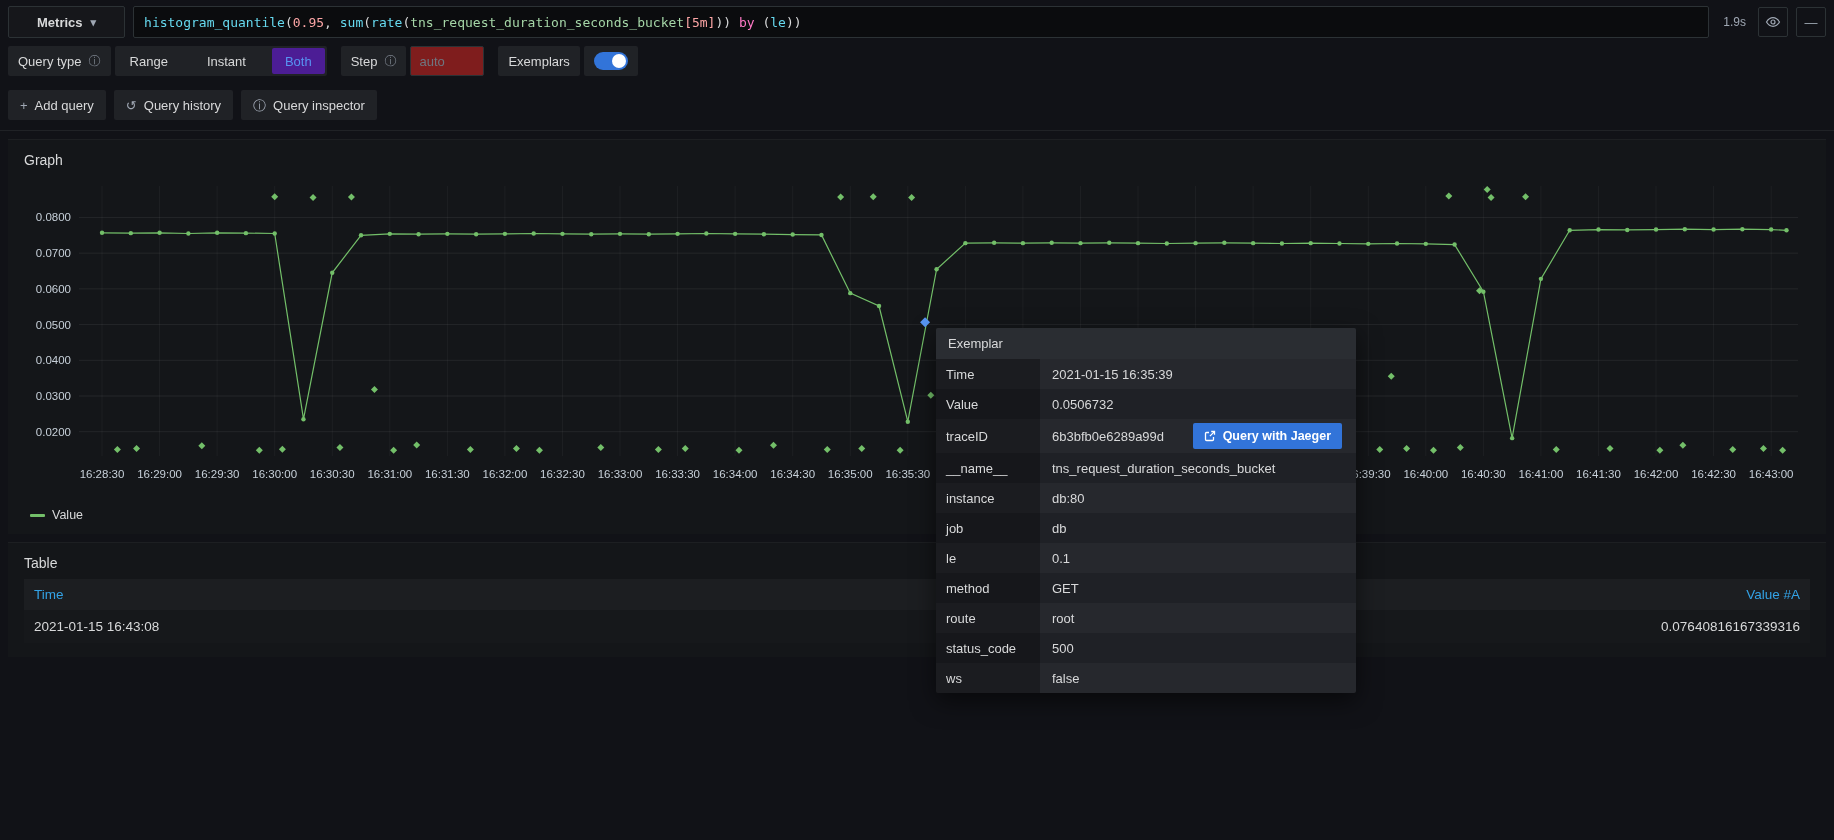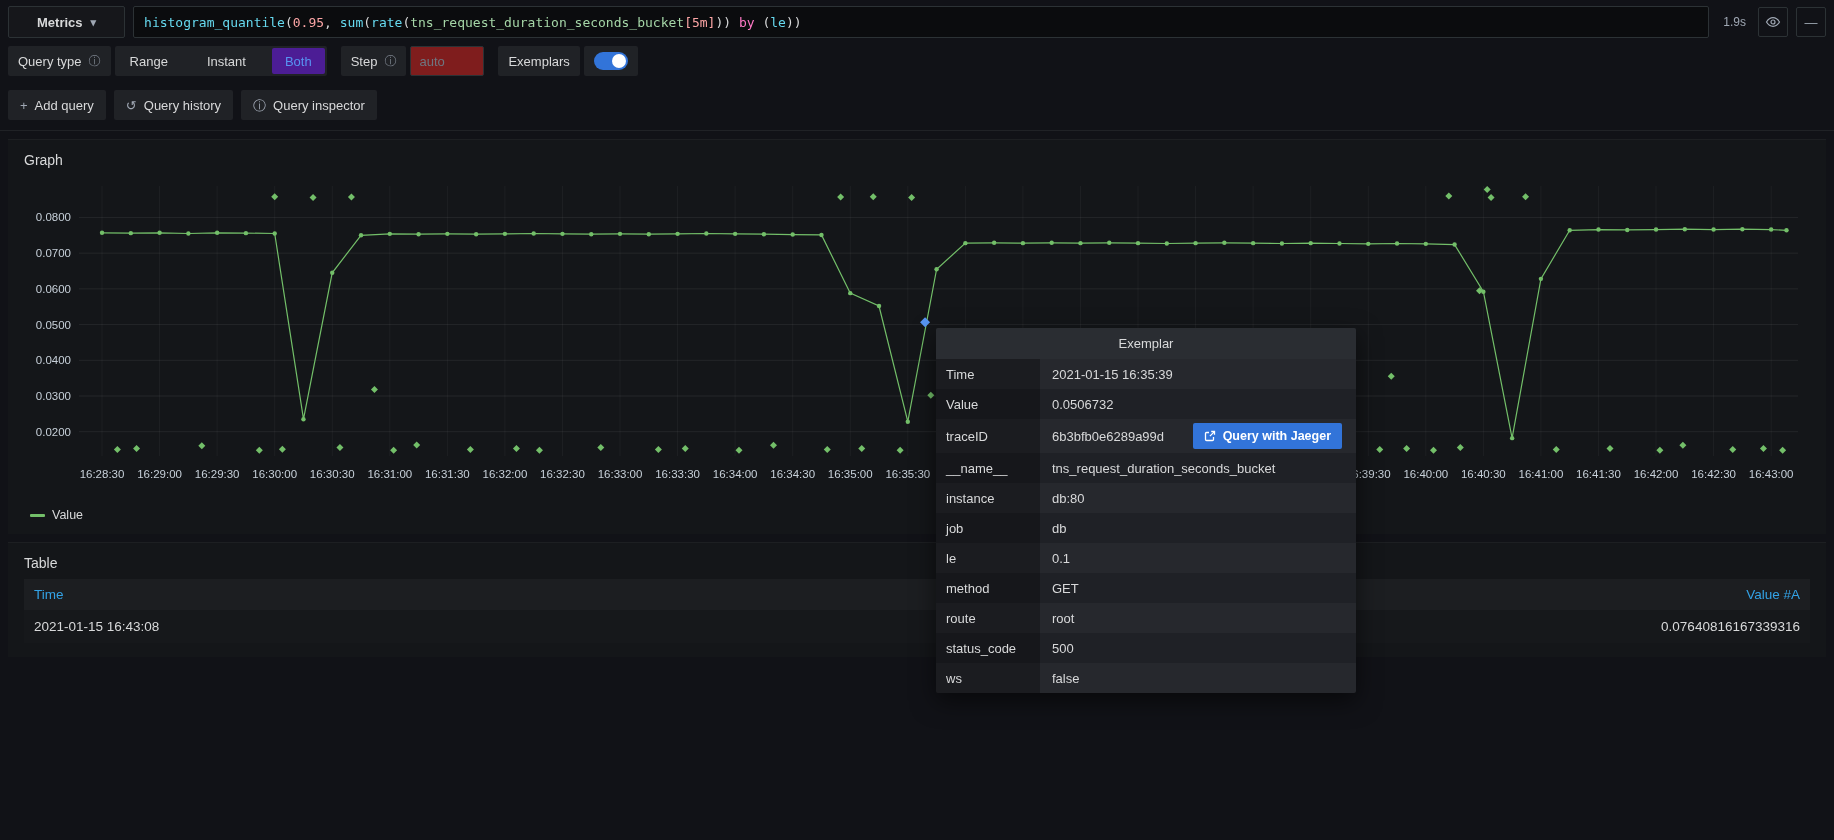--- a/index.html
+++ b/index.html
@@ -87,21 +87,21 @@
   td { color:#d8d9da; padding:9px 10px; background:rgba(255,255,255,0.012); }
   .th-left { text-align:left; }
   .th-right { text-align:right; }
 
   
   .exemplar-tooltip {
     position:absolute; left:936px; top:328px; width:420px;
     background:#1f2126; border-radius:2px; overflow:hidden; z-index:20;
     box-shadow:0 8px 24px rgba(0,0,0,0.55); font-size:13px;
   }
-  .tt-header { padding:8px 12px; background:#2a2d32; color:#d8d9da; font-weight:500;text-align:center; }
+  .tt-header { padding:8px 12px; background:#2a2d32; color:#d8d9da; font-weight:500; }
   .tt-row { display:flex; align-items:stretch; min-height:30px; }
   .tt-row:nth-child(odd) { background:rgba(255,255,255,0.035); }
   .tt-label { width:104px; flex-shrink:0; display:flex; align-items:center; padding:4px 10px; background:rgba(0,0,0,0.28); color:#d8d9da; }
   .tt-value { flex:1; display:flex; align-items:center; gap:10px; padding:4px 14px 4px 12px; color:#d8d9da; overflow:hidden; }
   .jaeger-btn {
     margin-left:auto; display:inline-flex; align-items:center; gap:7px;
     background:#3274d9; color:#fff; border:none; border-radius:2px;
     font-size:12.5px; font-weight:700; padding:6px 11px; cursor:pointer;
     font-family:"Liberation Sans",sans-serif; white-space:nowrap;
   }

